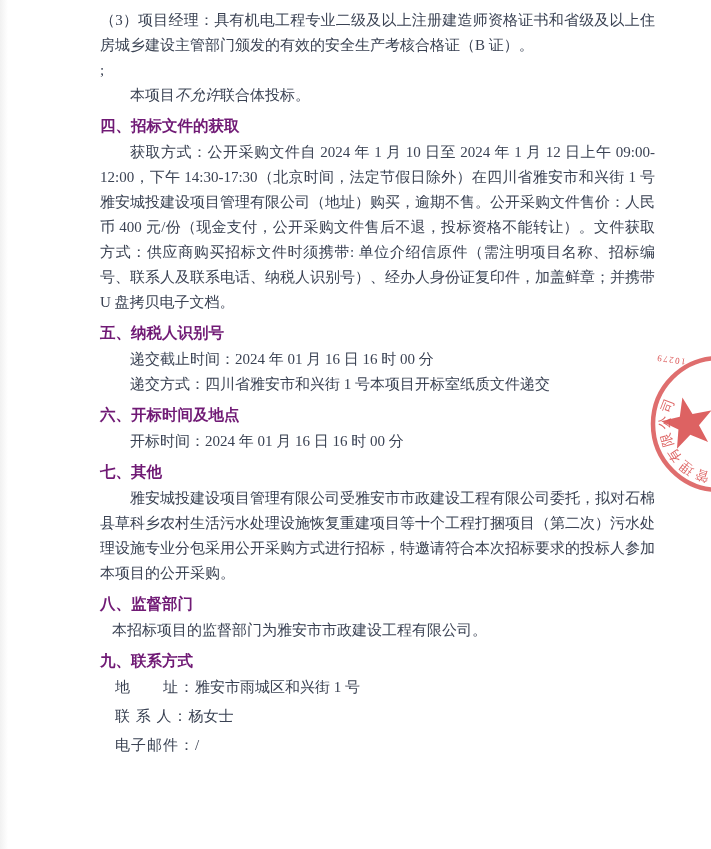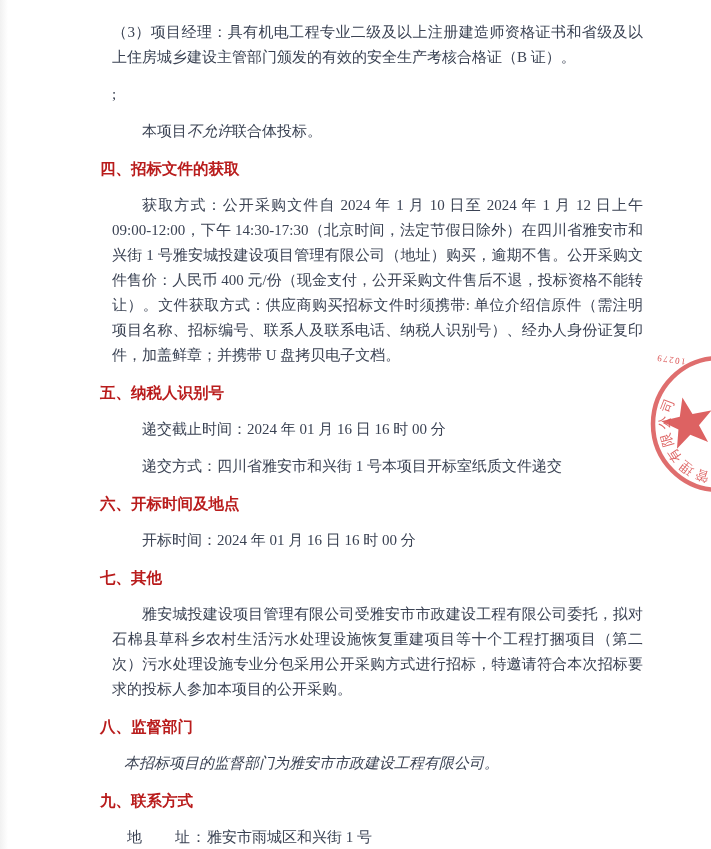--- a/index.html
+++ b/index.html
@@ -16,28 +16,28 @@
     background:linear-gradient(90deg,#f1f1f1,#ffffff);
     pointer-events:none;
   }
   .doc{
     position:relative;
     padding:8px 56px 0 100px;
     font-size:15px;
     line-height:25px;
     text-align:justify;
   }
-  .doc p{margin:12px;}
+  .doc p{margin:0;}
   .p-ind{text-indent:2em;}
-  .p-ind08{text-indent:0.8em;font-style:italic;}
+  .p-ind08{text-indent:0.8em;}
   .p-flush{text-indent:0;}
   .heading{
     font-weight:bold;
     font-size:15.5px;
-    color:#b91c1c;
+    color:#701a75;
     margin:5px 0 2px 0 !important;
     text-indent:0;
     font-family:Liberation Serif, serif;
   }
   .italic{font-style:italic;}
   .contact-row{
     text-indent:1em;
     white-space:pre-wrap;
     margin-bottom:4px !important;
   }

